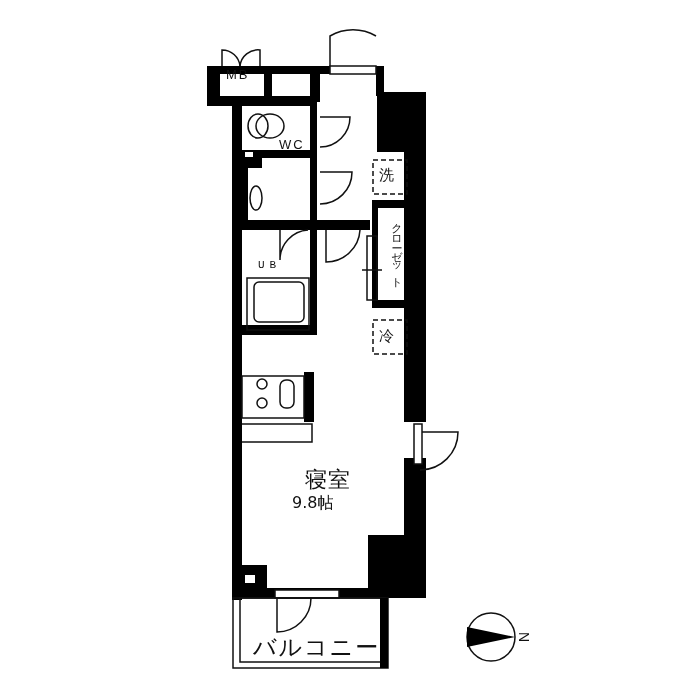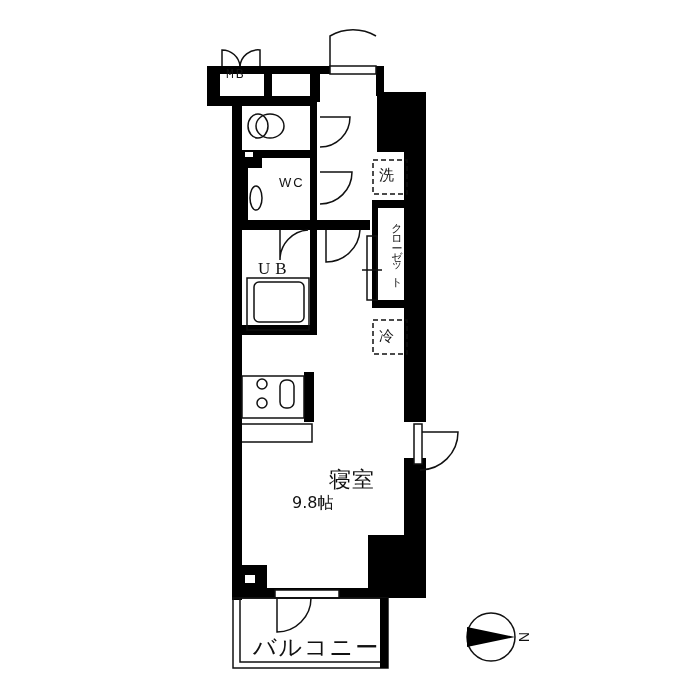--- a/index.html
+++ b/index.html
@@ -1,23 +1,23 @@
 <!DOCTYPE html>
 <html><head>
 <meta charset="utf-8">
 <style>
   html, body { margin:0; padding:0; background:#ffffff; }
   body { width:700px; height:700px; position:relative; overflow:hidden; font-family:"DejaVu Sans", sans-serif; }
   #plan { position:absolute; left:0; top:0; width:700px; height:700px; }
   .lbl { position:absolute; color:#111; white-space:nowrap; }
-  .room-name { font-size:22px; left:305px; top:465px; letter-spacing:1px;margin-left:24px; }
+  .room-name { font-size:22px; left:305px; top:465px; letter-spacing:1px; }
   .room-size { font-size:16px; left:292px; top:493px; }
-  .mb { font-size:13px; left:226px; top:67px; letter-spacing:2px; font-family:Liberation Mono, monospace; }
-  .wc { font-size:13px; left:279px; top:137px; letter-spacing:2px; font-family:"Liberation Sans", sans-serif;margin-top:38px; }
-  .ub { font-size:17px; left:258px; top:259px; letter-spacing:5px; font-family:Liberation Serif, serif; }
+  .mb { font-size:13px; left:226px; top:67px; letter-spacing:2px; font-family:Liberation Sans, sans-serif; }
+  .wc { font-size:13px; left:279px; top:137px; letter-spacing:2px; font-family:"Liberation Sans", sans-serif; }
+  .ub { font-size:11px; left:258px; top:259px; letter-spacing:5px; font-family:Liberation Mono, monospace; }
   .wash { font-size:15px; left:379px; top:166px; }
   .fridge { font-size:15px; left:379px; top:327px; }
   .closet { font-size:11px; left:388px; top:215px; writing-mode:vertical-rl; letter-spacing:1px; }
   .balcony { font-size:23px; left:253px; top:632px; letter-spacing:2px; }
   .north { font-size:14px; left:519px; top:629px; transform:rotate(90deg); font-family:"Liberation Sans", sans-serif; }
 </style>
 </head>
 <body>
 
 <svg id="plan" viewBox="0 0 700 700" xmlns="http://www.w3.org/2000/svg">

